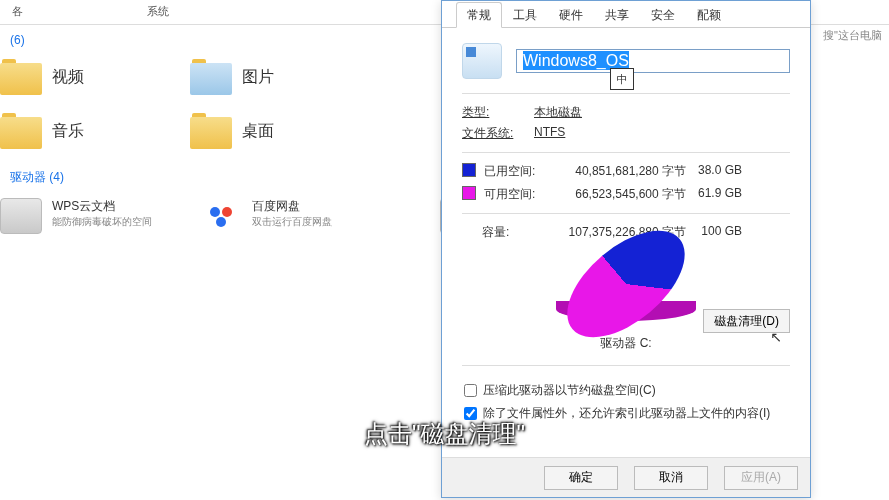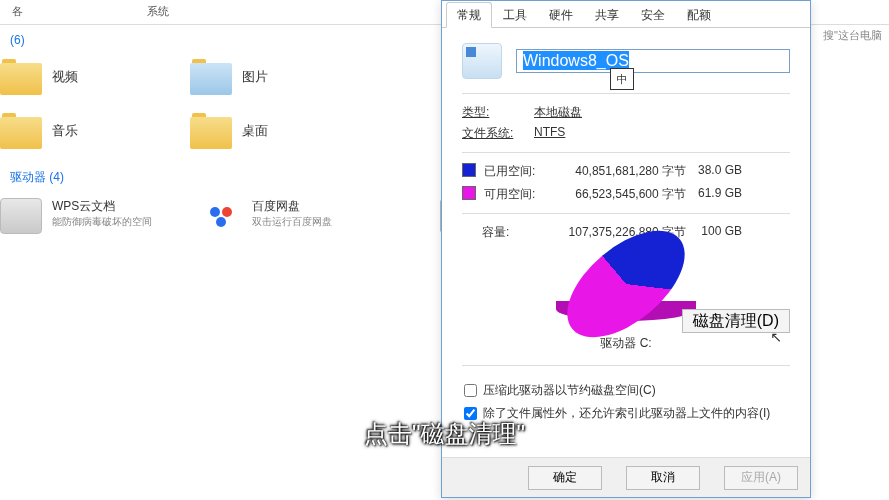--- a/index.html
+++ b/index.html
@@ -11,35 +11,35 @@
     .top-header .col { padding: 4px 12px; font-size: 11px; color: #555; }
     .top-header .col.system { margin-left: 100px; }
     
     .section-label { padding: 8px 10px 6px; font-size: 12px; color: #1a73e8; }
     .folders-row { display: flex; padding: 6px 0 12px; }
     .folder-item { display: flex; align-items: center; margin-right: 40px; width: 150px; }
     .folder-icon { width: 42px; height: 36px; margin-right: 10px; position: relative; }
     .folder-icon::before { content: ""; position: absolute; top: 0; left: 2px; width: 14px; height: 6px; background: #f0c14b; border-radius: 2px 2px 0 0; }
     .folder-icon::after { content: ""; position: absolute; top: 4px; left: 0; width: 42px; height: 32px; background: linear-gradient(#f7dd8a,#f0c14b); border-radius: 2px; }
     .folder-item.thumb .folder-icon::after { background: linear-gradient(#cce3f5,#9bc7e8); }
-    .folder-label { font-size: 13px; }
+    .folder-label { font-size: 16px; }
     
     .drive-item { display: flex; align-items: flex-start; margin-right: 40px; width: 160px; }
     .drive-icon { width: 42px; height: 36px; margin-right: 10px; background: linear-gradient(#e8e8e8,#c9c9c9); border-radius: 4px; position: relative; border:1px solid #bbb;}
     .drive-icon.baidu { background:#fff; border:none;}
     .drive-icon.baidu svg { width:36px; height:36px; margin:auto; display:block;}
     .drive-icon.wdrive { background: linear-gradient(#eef6fd,#c8dff2); }
     .drive-label { font-size: 12px; line-height: 1.4;}
     .drive-sub { font-size: 10px; color: #888; }
     
     .search-stub { position: absolute; top: 28px; right: 7px; font-size: 11px; color: #888; }
     
     
     .dialog { position: absolute; top: 0; left: 441px; width: 370px; height: 498px; border: 1px solid #6ea0d4; background: #fff; box-shadow: 0 2px 10px rgba(0,0,0,0.15); }
-    .tabs { display: flex; border-bottom: 1px solid #ccc; height: 26px; padding-left: 4px; position: relative; top:1px;}
+    .tabs { display: flex; border-bottom: 1px solid #ccc; height: 26px; padding-left: 14px; position: relative; top:1px;}
     .tab { font-size: 12px; padding: 4px 10px; border: 1px solid transparent; margin-right: 0px; cursor: pointer; position: relative; }
     .tab.active { border: 1px solid #ccc; border-bottom: 1px solid #fff; background: #fff; border-radius: 3px 3px 0 0; margin-bottom:-1px;}
     
     .tab-content { padding: 16px 20px 10px; }
     .drive-row { display: flex; align-items: center; margin-bottom: 14px; }
     .drive-img { width: 40px; height: 36px; background: linear-gradient(#eef6fd,#c8dff2); border-radius: 4px; border:1px solid #c0d7ea; margin-right: 14px; position:relative;}
     .drive-img::before{content:""; position:absolute; top:3px; left:3px; width:10px; height:10px; background:#4789d7;}
     .name-input { flex: 1; height: 24px; border: 1px solid #7a9fc7; padding: 2px 6px; font-size: 16px; background:#fff; }
     .name-input .sel { background:#1e90ff; color:#fff; padding:1px 0;}
     .ime-indicator { position: absolute; top: 68px; left: 610px; width: 24px; height: 22px; border:1px solid #333; background:#fff; font-size:11px; text-align:center; line-height:20px;}
@@ -59,28 +59,28 @@
     .cap-row { display: flex; font-size: 12px; margin: 10px 0 4px; }
     .cap-row .lbl { width: 94px; text-align:left; padding-left:20px;}
     .cap-row .bytes { width: 130px; text-align: right; }
     .cap-row .gb { width: 56px; text-align: right; }
     
     .pie-wrap { position: relative; height: 100px; margin-top: 6px;}
     .pie { width: 140px; height: 88px; margin: 4px auto 0; position: relative; }
     .pie-top { width:140px; height:74px; border-radius:50%; background: conic-gradient(#1422d4 0deg 137deg, #e817e8 137deg 360deg); transform: rotate(-40deg); position:absolute; top:0;}
     .pie-side { width:140px; height:20px; background:#b30eb3; position:absolute; top:54px; border-radius: 0 0 70px 70px / 0 0 12px 12px;}
     .drive-c-label { text-align:center; font-size:12px; margin-top: 0px;}
-    .cleanup-btn { position:absolute; right: 20px; top: 308px; height: 24px; padding: 0 10px; font-size:16px; border:1px solid #bbb; background:#f4f4f4; cursor:pointer;}
+    .cleanup-btn { position:absolute; right: 20px; top: 308px; height: 24px; padding: 0 10px; font-size:12px; border:1px solid #bbb; background:#f4f4f4; cursor:pointer;}
     .cursor-arrow { position:absolute; right:28px; top:328px; font-size:14px; pointer-events:none;}
     
     .hr2 { height:1px; background:#ddd; margin: 18px 0 16px;}
     .chk-row { display:flex; align-items:center; font-size:12px; margin-bottom:6px; margin-left:2px;}
     .chk-row input { margin-right: 6px;}
     
-    .btn-bar { position:absolute; bottom:0; left:0; right:0; height:40px; background:#f0f0f0; border-top:1px solid #ddd; display:flex; align-items:center; justify-content:flex-end; padding-right:12px; gap:24px;}
+    .btn-bar { position:absolute; bottom:0; left:0; right:0; height:40px; background:#f0f0f0; border-top:1px solid #ddd; display:flex; align-items:center; justify-content:flex-end; padding-right:12px; gap:16px;}
     .btn-bar button { height:24px; width:74px; font-size:12px; border:1px solid #bbb; background:#f4f4f4; cursor:pointer;}
     .btn-bar button.disabled { color:#aaa; background:#f4f4f4;}
     
     
     .subtitle { position:absolute; bottom: 50px; left:0; right:0; text-align:center; font-size:24px; color:#fff; text-shadow: 0 0 4px #000, 1px 1px 2px #000, -1px -1px 2px #000; font-weight:500; pointer-events:none;}
   </style>
 </head>
 <body>
 
 <div class="explorer-bg">

